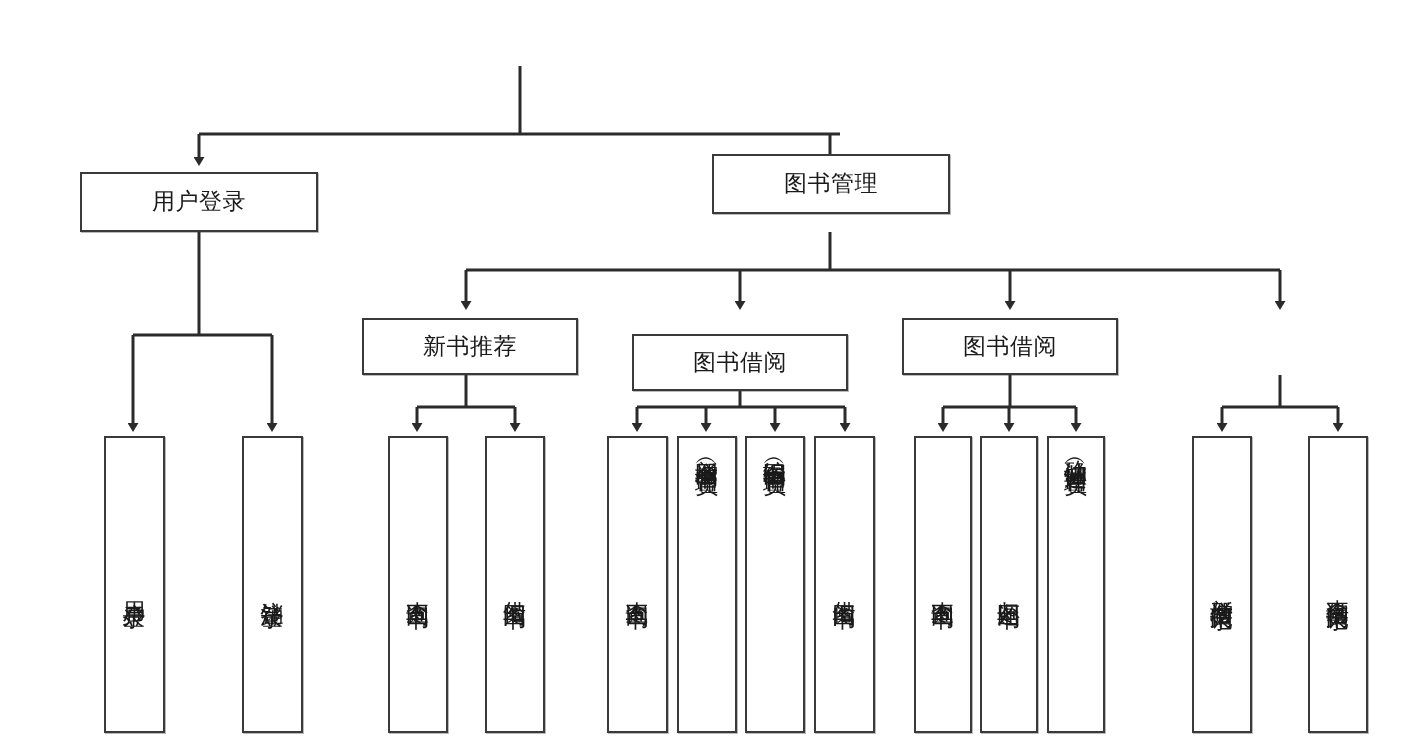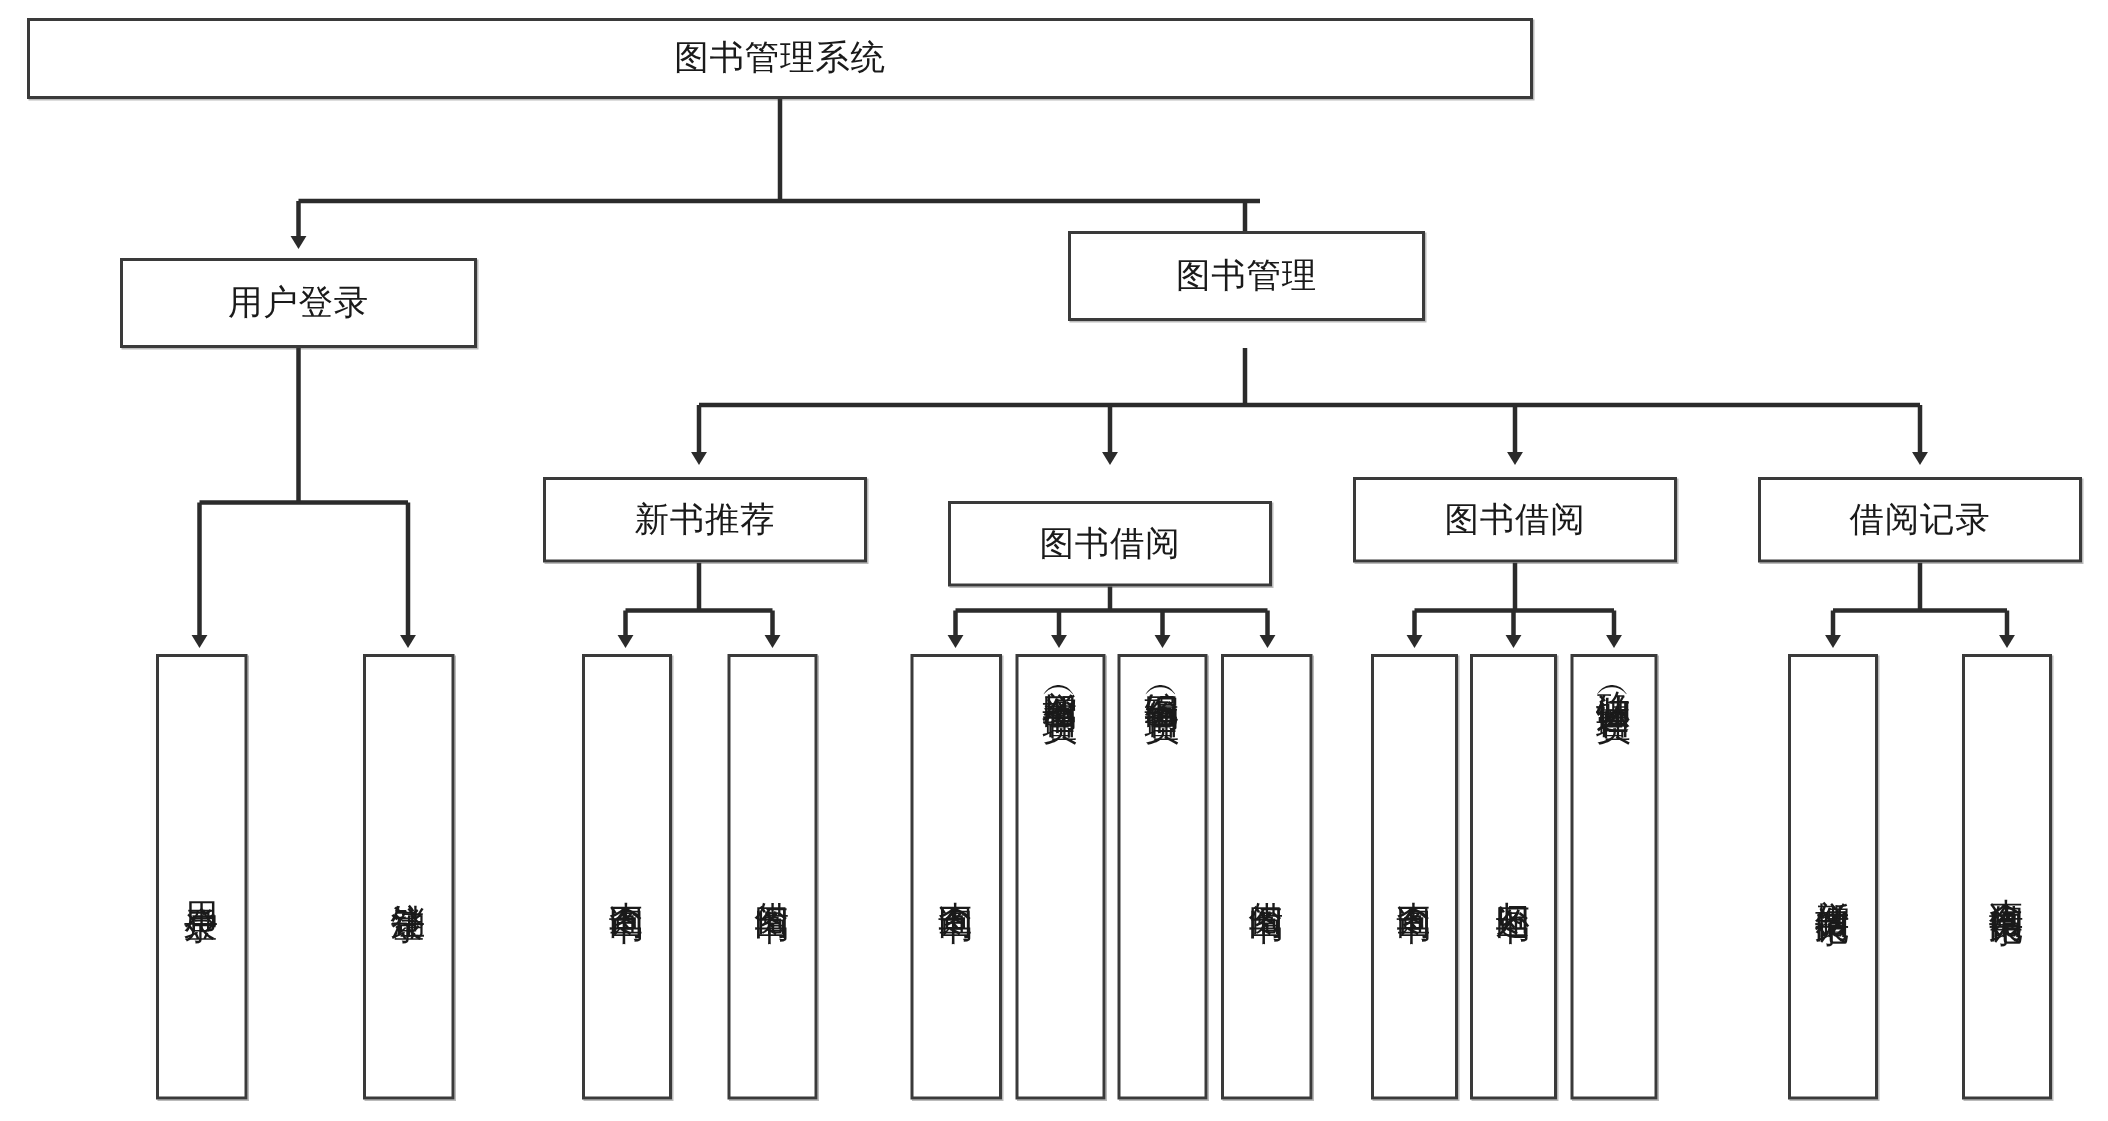--- a/index.html
+++ b/index.html
@@ -120,23 +120,20 @@
       <path d="M1009,407 L1009,424" marker-end="url(#arrow)"></path>
       <path d="M1076,407 L1076,424" marker-end="url(#arrow)"></path>
 
       <path d="M1280,375 L1280,407"></path>
       <path d="M1222,407 L1338,407"></path>
       <path d="M1222,407 L1222,424" marker-end="url(#arrow)"></path>
       <path d="M1338,407 L1338,424" marker-end="url(#arrow)"></path>
     </g>
   </svg>
 
-  <div class="node h" style="left:18px; top:12px; width:1004px; height:54px;">
-    <span class="label">图书管理系统</span>
-  </div>
 
   <div class="node h" style="left:80px; top:172px; width:238px; height:60px;">
     <span class="label">用户登录</span>
   </div>
 
   <div class="node h" style="left:712px; top:154px; width:238px; height:60px;">
     <span class="label">图书管理</span>
   </div>
 
   <div class="node h" style="left:362px; top:318px; width:216px; height:57px;">
@@ -144,23 +141,20 @@
   </div>
 
   <div class="node h" style="left:632px; top:334px; width:216px; height:57px;justify-content:center;">
     <span class="label">图书借阅</span>
   </div>
 
   <div class="node h" style="left:902px; top:318px; width:216px; height:57px;">
     <span class="label">图书借阅</span>
   </div>
 
-  <div class="node h" style="left:1172px; top:318px; width:216px; height:57px;">
-    <span class="label">借阅记录</span>
-  </div>
 
   <div class="node v mid" style="left:104px; top:436px; width:61px; height:297px;">
     <span class="label">用户登录</span>
   </div>
 
   <div class="node v mid" style="left:242px; top:436px; width:61px; height:297px;">
     <span class="label">注销登录</span>
   </div>
 
   <div class="node v mid" style="left:388px; top:436px; width:60px; height:297px;">

